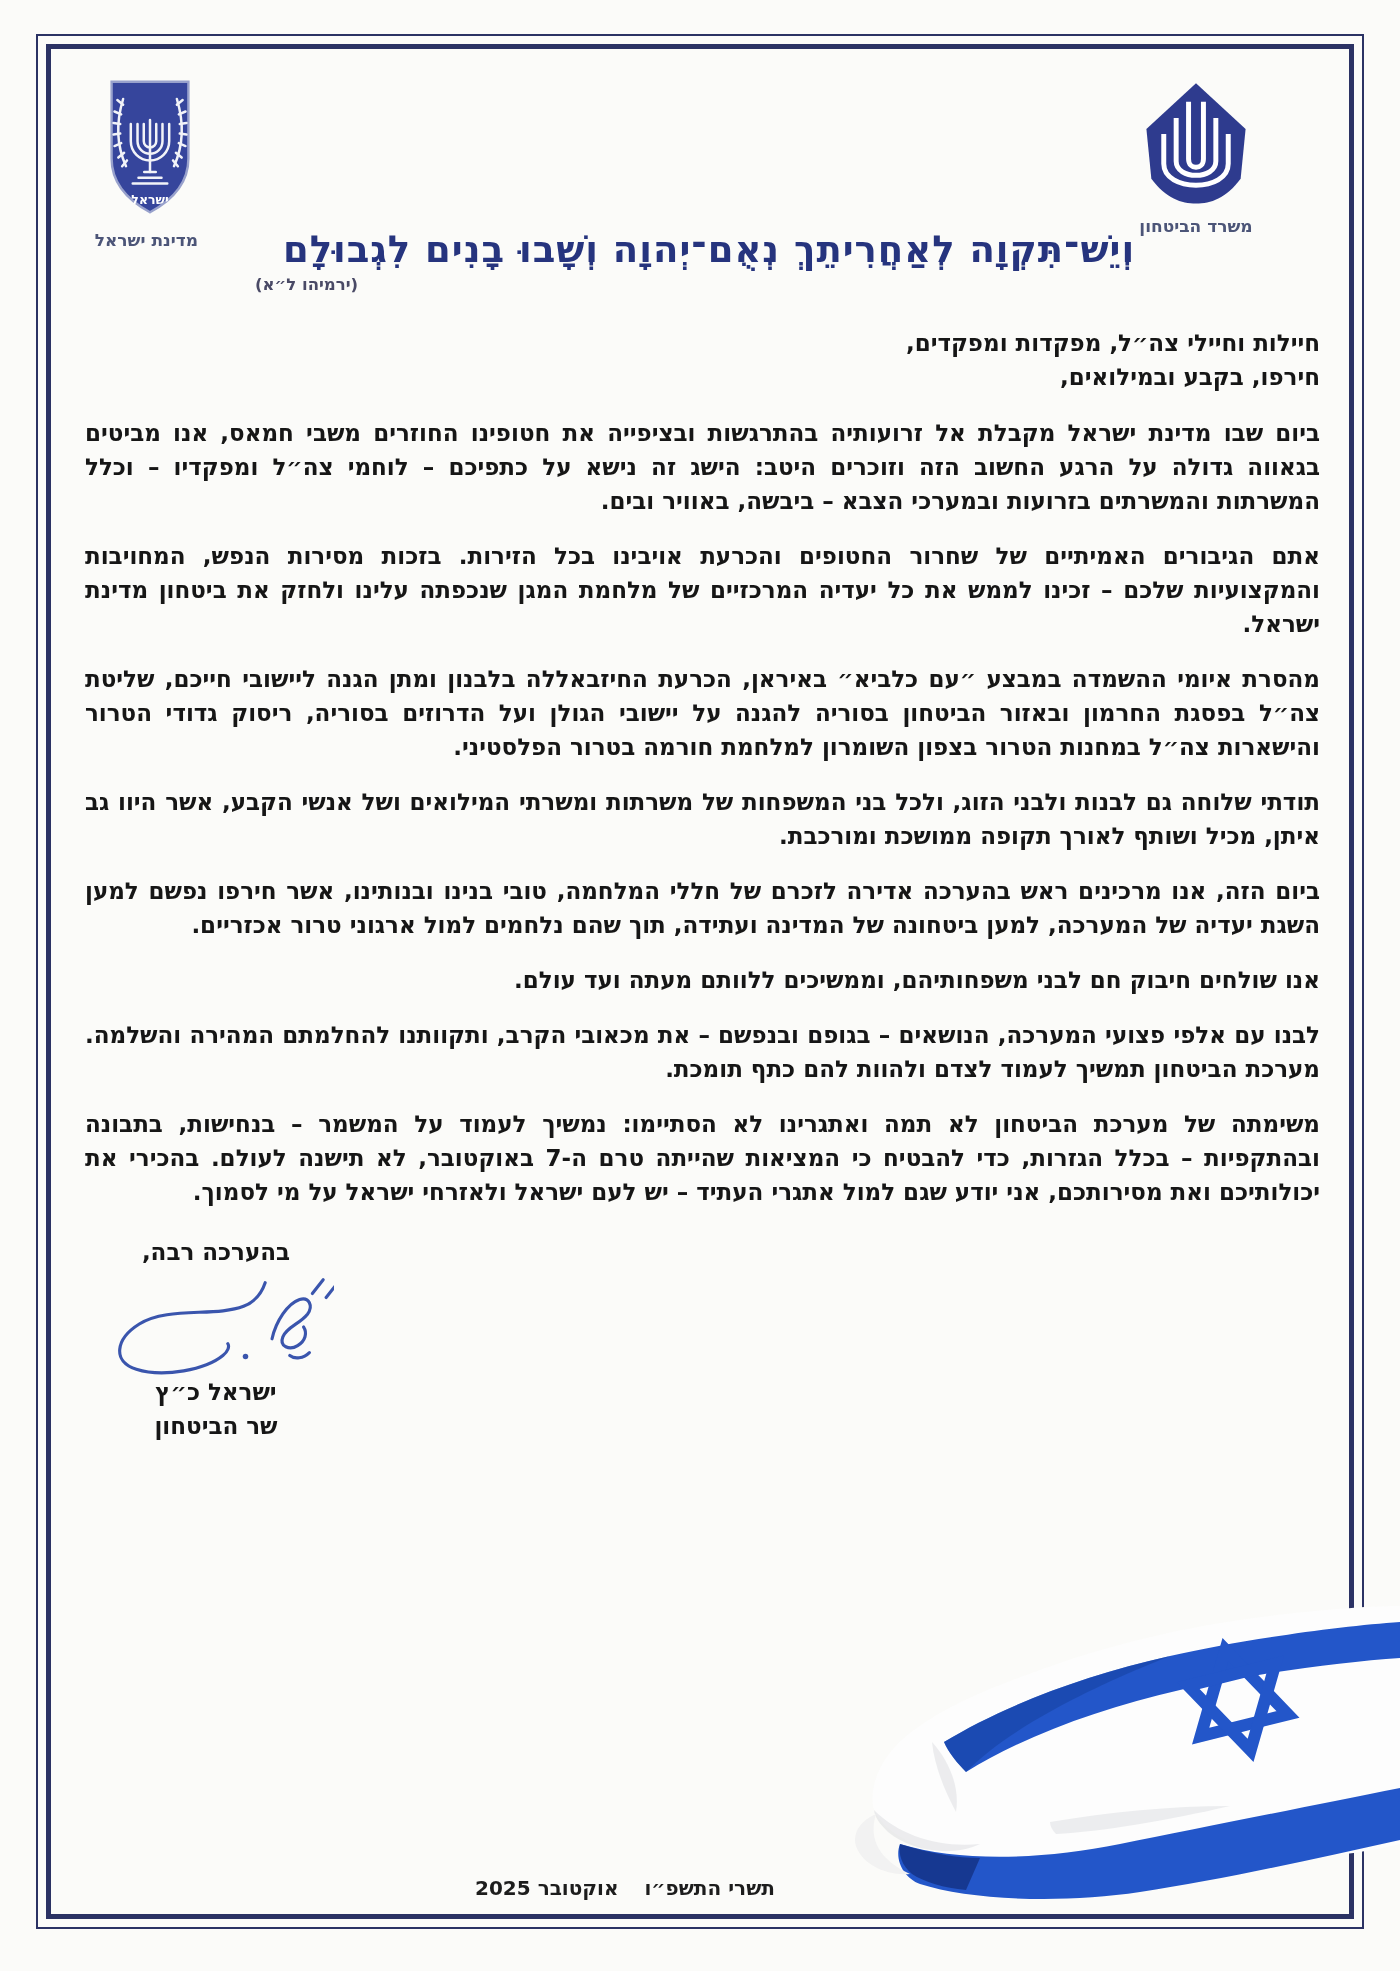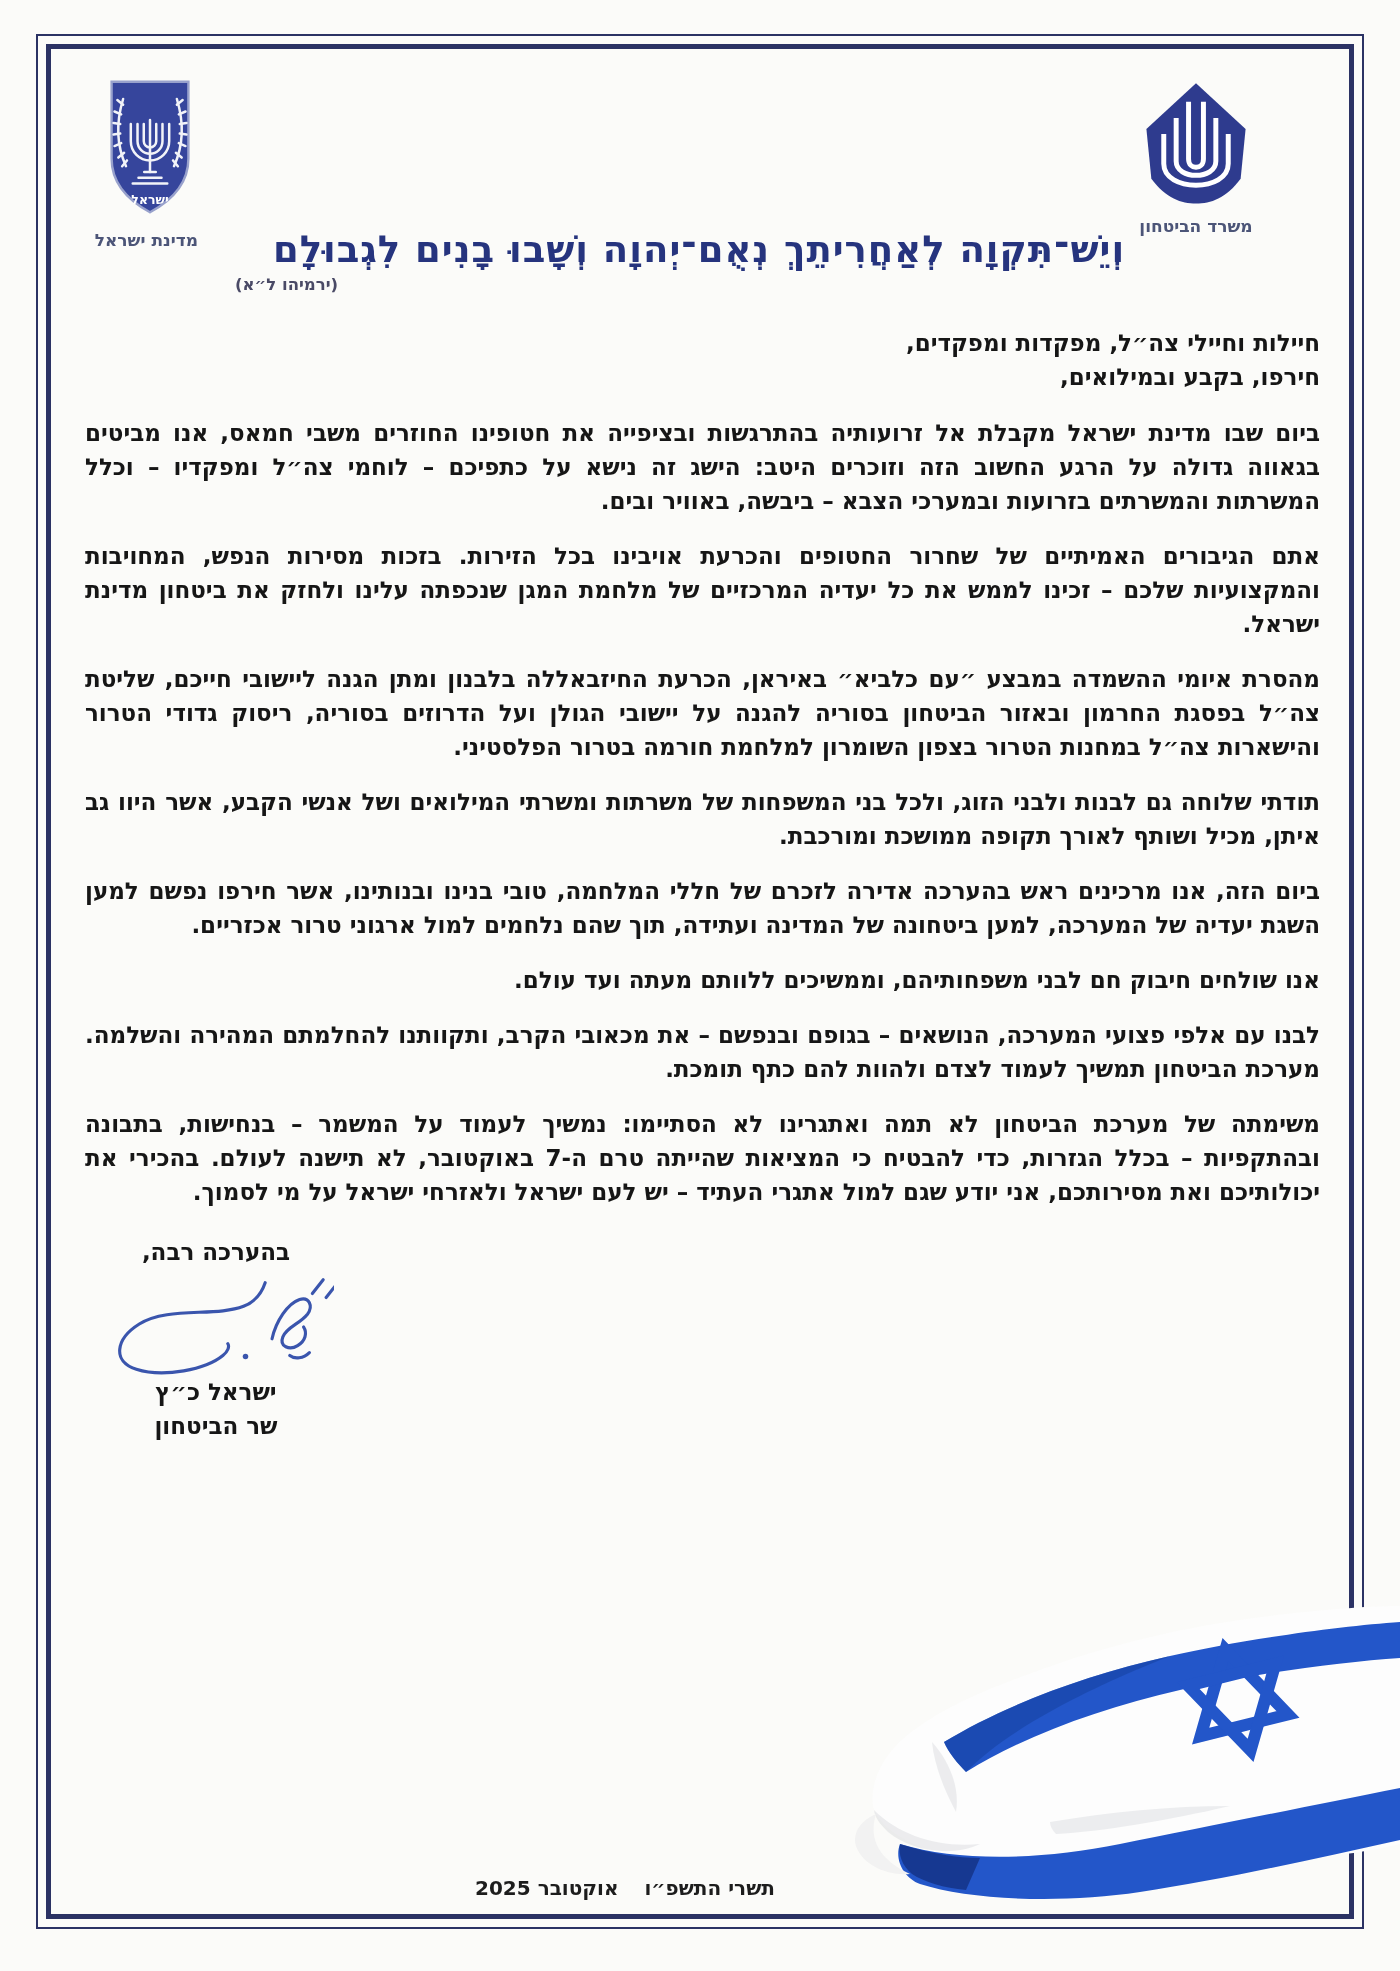--- a/index.html
+++ b/index.html
@@ -14,21 +14,21 @@
   .frame-inner{position:absolute;top:44px;left:46px;right:46px;bottom:52px;
     border:5px solid #2b3264;z-index:1;}
 
   
   .emblem-block{position:absolute;top:76px;left:88px;width:110px;text-align:right;z-index:2;}
   .emblem-caption{margin-top:8px;font-size:17px;font-weight:bold;color:#4c5578;}
   .mod-block{position:absolute;top:82px;right:124px;width:160px;text-align:center;z-index:2;}
   .mod-caption{margin-top:6px;font-size:17px;font-weight:bold;color:#4c5578;}
 
   
-  .quote-block{position:absolute;top:228px;left:83px;right:85px;z-index:2;direction:rtl;}
+  .quote-block{position:absolute;top:228px;left:103px;right:85px;z-index:2;direction:rtl;}
   .quote-text{text-align:center;font-size:37px;font-weight:bold;color:#26347e;letter-spacing:1px;}
   .quote-attr{direction:rtl;text-align:left;padding-left:152px;margin-top:4px;
     font-size:16.5px;font-weight:bold;color:#4a4a66;}
 
   
   .letter-body{position:absolute;top:326px;left:85px;right:80px;z-index:2;
     direction:rtl;color:#161616;font-size:23px;font-weight:bold;line-height:34px;}
   .greeting{margin-bottom:22px;text-align:right;}
   .letter-body p{margin:0 0 21px 0;text-align:justify;text-align-last:right;}
 

